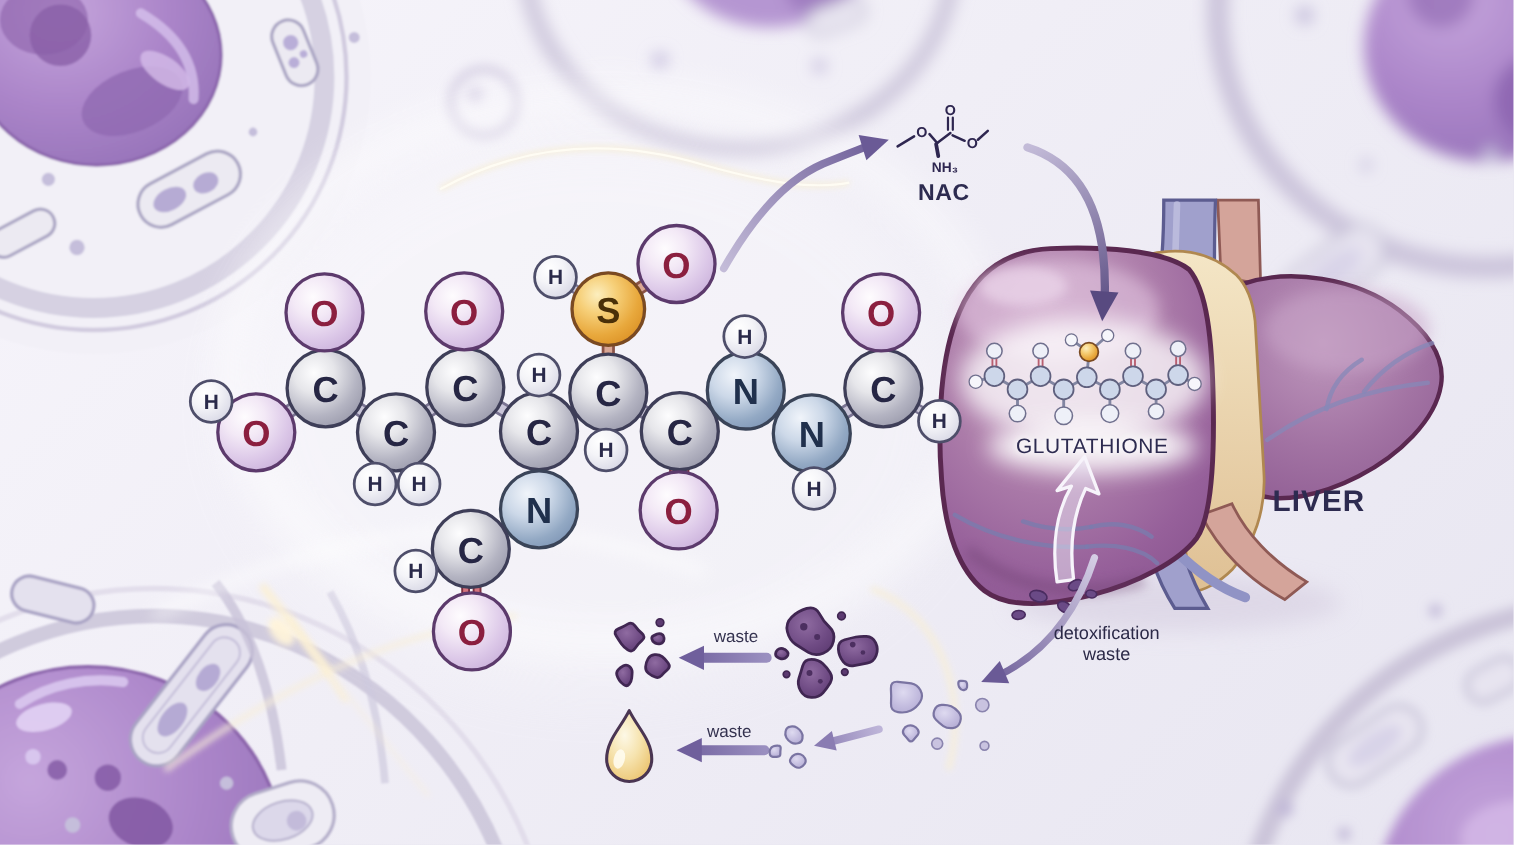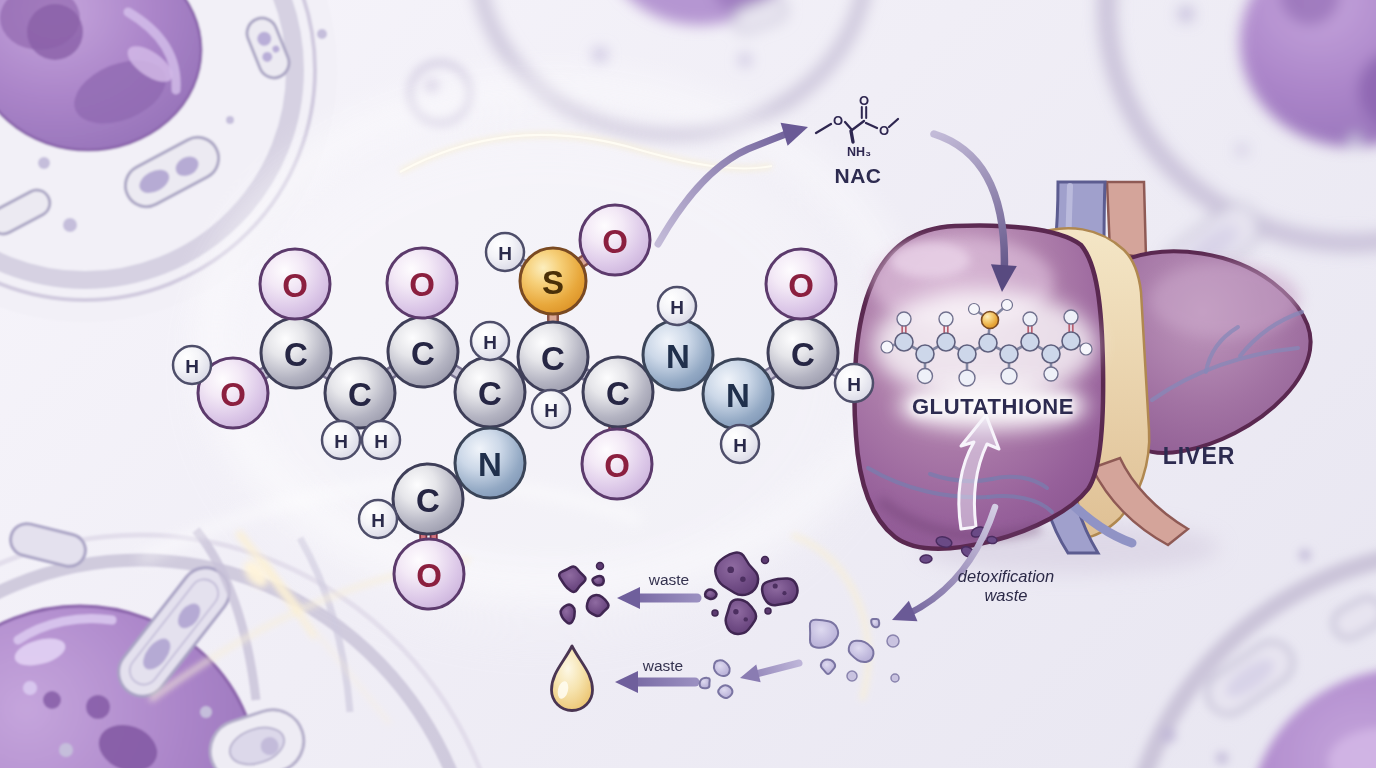--- a/index.html
+++ b/index.html
@@ -2,24 +2,24 @@
 <html><head>
 <meta charset="utf-8">
 <style>
   html,body{margin:0;padding:0;background:#e9e7f1;}
   .stage{position:relative;width:1376px;height:768px;overflow:hidden;
          background:linear-gradient(135deg,#f7f5fb 0%,#f0eef6 45%,#e8e6f1 100%);
          font-family:"Liberation Sans",sans-serif;}
   svg{position:absolute;left:0;top:0;}
   .label{position:absolute;transform:translate(-50%,-50%);color:#2d2b50;white-space:nowrap;z-index:5;text-align:right;}
   .lbl-nac{left:858px;top:176px;font-size:21px;font-weight:700;letter-spacing:.5px;}
-  .lbl-glut{left:993px;top:407px;font-size:22px;font-weight:700;letter-spacing:.6px;
+  .lbl-glut{left:993px;top:407px;font-size:19px;font-weight:400;letter-spacing:.6px;
             text-shadow:0 0 6px #fff,0 0 12px #fff,0 0 18px #fff;}
-  .lbl-liver{left:1199px;top:456px;font-size:23px;font-weight:700;letter-spacing:1px;}
-  .lbl-detox{left:1006px;top:586px;font-size:16.5px;font-weight:500;text-align:center;line-height:19px;color:#2b2947;font-style:italic;}
+  .lbl-liver{left:1199px;top:456px;font-size:27px;font-weight:700;letter-spacing:1px;}
+  .lbl-detox{left:1006px;top:586px;font-size:16.5px;font-weight:500;text-align:center;line-height:19px;color:#2b2947;}
   .lbl-waste-top{left:669px;top:580px;font-size:15.5px;font-weight:500;color:#34324f;}
   .lbl-waste-bottom{left:663px;top:666px;font-size:15.5px;font-weight:500;color:#34324f;}
 </style>
 </head>
 <body>
 
 <div class="stage">
   <svg id="scene" width="1376" height="768" viewBox="0 0 1376 768">
     <defs>
       <radialGradient id="gradC" cx="35%" cy="30%" r="75%">

